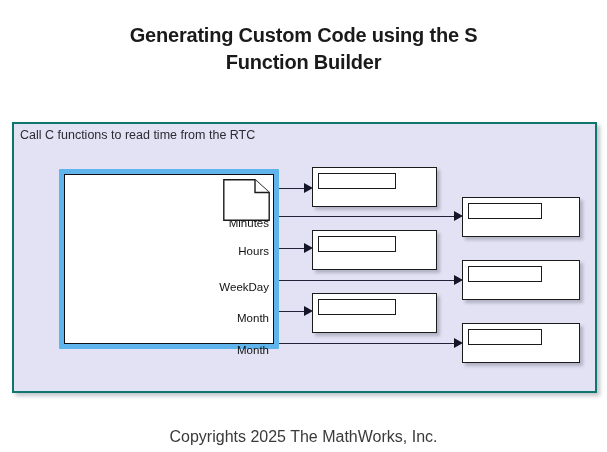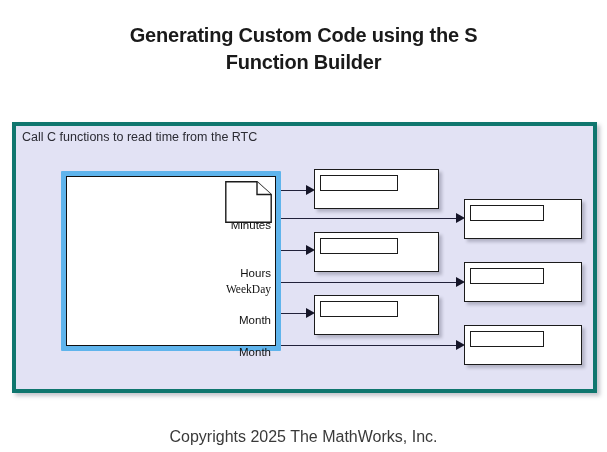--- a/index.html
+++ b/index.html
@@ -32,21 +32,21 @@
   #page-title .ttl-line { display: block; }
 
   
   #model-canvas {
     position: absolute;
     left: 12px;
     top: 122px;
     width: 585px;
     height: 271px;
     background: #e2e2f4;
-    border: 4px solid #0f766e;
+    border: 2px solid #0f766e;
     box-sizing: border-box;
     box-shadow: 3px 3px 4px rgba(90,90,110,0.35);
   }
 
   #canvas-annotation {
     position: absolute;
     left: 6px;
     top: 4px;
     font-size: 12.5px;
     color: #2b2b33;
@@ -192,22 +192,22 @@
 
   <div class="signal-line" style="left:253px; top:219px; width:190px;"></div>
   <div class="signal-arrow" style="left:440px; top:214px;"></div>
 
   <div id="sfb-block-wrap">
     <div id="sfb-selection"></div>
     <div id="sfb-body">
 
       <div class="sfb-port" style="top:14px;">Seconds</div>
       <div class="sfb-port" style="top:42px;">Minutes</div>
-      <div class="sfb-port" style="top:90px;">Hours</div>
-      <div class="sfb-port" style="top:106px;font-family:Liberation Serif, serif;">WeekDay</div>
+      <div class="sfb-port" style="top:70px;">Hours</div>
+      <div class="sfb-port" style="top:106px;">WeekDay</div>
       <div class="sfb-port" style="top:137px;">Month</div>
       <div class="sfb-port" style="top:169px;">Month</div>
 
       <svg id="doc-icon" viewBox="0 0 47 42" xmlns="http://www.w3.org/2000/svg">
         <path d="M0.8,0.8 H32 L46.2,13.5 V41.2 H0.8 Z" fill="#ffffff" stroke="#1b1b1b" stroke-width="1.4"></path>
         <path d="M32,0.8 V13.5 H46.2" fill="#ffffff" stroke="#1b1b1b" stroke-width="1.4"></path>
       </svg>
     </div>
   </div>
 

